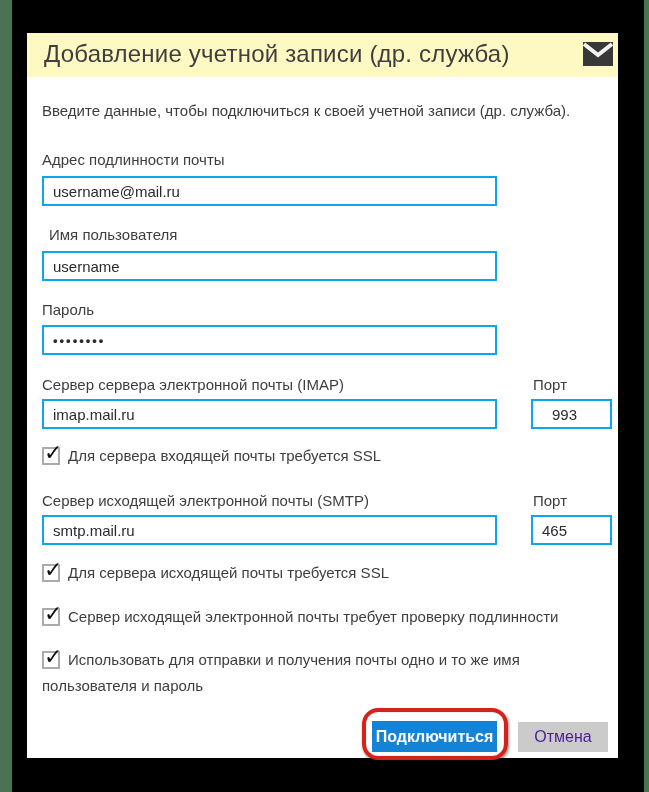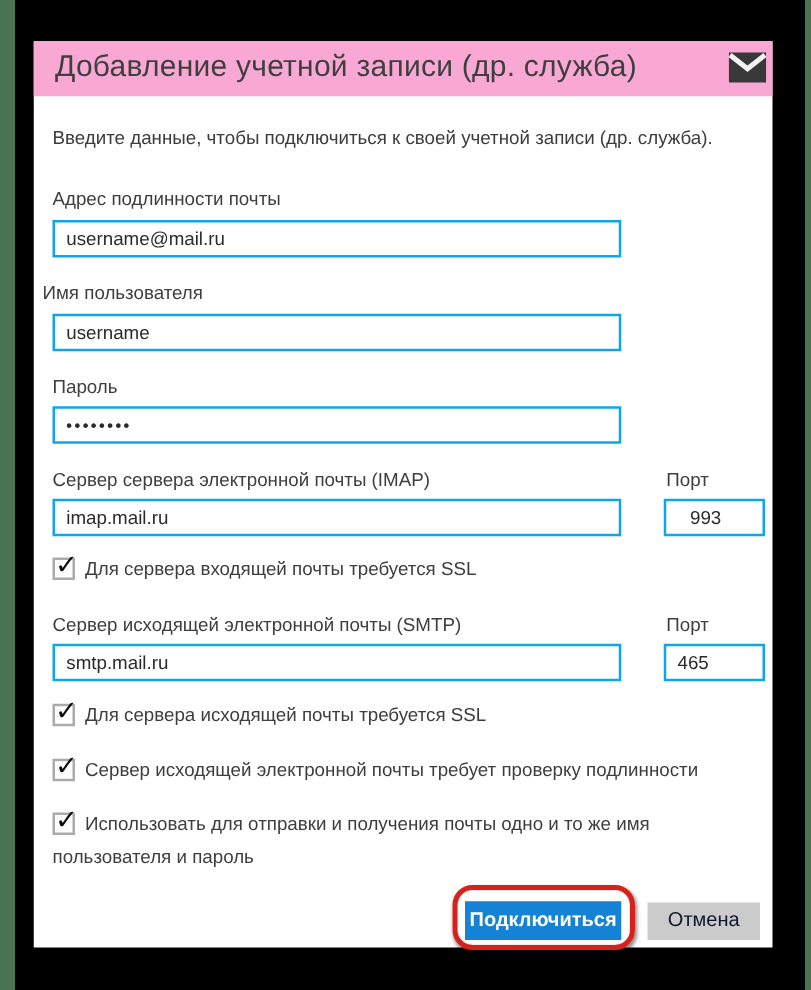--- a/index.html
+++ b/index.html
@@ -7,21 +7,21 @@
   body { font-family:"Liberation Sans","DejaVu Sans",sans-serif; background:#000; }
 
   .stage { position:relative; width:649px; height:792px; background:#000; overflow:hidden; }
 
   .edge { position:absolute; top:0; bottom:0; background:#4b7252; }
   .edge-left  { left:0; width:12px; }
   .edge-right { right:0; width:5px; }
 
   .panel { position:absolute; left:27px; top:33px; width:591px; height:725px; background:#ffffff; }
 
-  .hdr { position:absolute; left:0; top:0; width:591px; height:44px; background:#f9a8d4; }
+  .hdr { position:absolute; left:0; top:0; width:591px; height:44px; background:#fef9c3; }
   .title { position:absolute; left:17px; top:7px; font-size:24px; font-weight:300;
            color:#3f3f3f; letter-spacing:0.2px; white-space:nowrap; }
   .mail-icon { position:absolute; left:556px; top:8px; width:30px; height:26px; }
 
   .intro { position:absolute; left:15px; top:69px; width:565px; font-size:15px; color:#3c3c3c; }
 
   .lbl { position:absolute; font-size:15px; color:#3e3e3e; white-space:nowrap; }
 
   .tin { position:absolute; height:30px; border:2px solid #0ea5e9; background:#fff;
          font-family:"Liberation Sans","DejaVu Sans",sans-serif;
@@ -31,21 +31,21 @@
   .tin.pwd  { font-size:13px; font-weight:bold; letter-spacing:2px; }
 
   .cbrow { position:absolute; left:15px; width:556px; font-size:15px; color:#3e3e3e; line-height:26px; }
   .cb { position:relative; display:inline-block; width:18px; height:18px; border:2px solid #ababab;
         background:#fff; vertical-align:-4px; margin-right:8px; }
   .cb .tick { position:absolute; left:0px; top:-9px; font-size:22px; font-weight:700; color:#0d0d0d; }
 
   .btn { position:absolute; border:none; font-family:"Liberation Sans","DejaVu Sans",sans-serif;
          font-size:16px; cursor:pointer; }
   .btn-connect { left:345px; top:688px; width:125px; height:31px; background:#1583d5; color:#ffffff; font-weight:600; }
-  .btn-cancel  { left:491px; top:689px; width:90px;  height:30px; background:#cbcbcb; color:#0f172a; }
+  .btn-cancel  { left:491px; top:689px; width:90px;  height:30px; background:#cbcbcb; color:#4c1d95; }
 
   .ring { position:absolute; left:362px; top:708px; width:146px; height:52px;
           border:4px solid #d5231b; border-radius:16px;
           box-shadow:1px 2px 3px rgba(0,0,0,0.45), inset 0 0 1px rgba(140,20,16,.6);
           pointer-events:none; }
 </style>
 </head>
 <body>
 
 <div class="stage">
@@ -60,21 +60,21 @@
         <rect x="0" y="1" width="30" height="24" fill="#383838"></rect>
         <polyline points="1,3 15,14 29,3" fill="none" stroke="#f2f2f2" stroke-width="4"></polyline>
       </svg>
     </div>
 
     <div class="intro">Введите данные, чтобы подключиться к своей учетной записи (др. служба).</div>
 
     <div class="lbl" style="left:15px; top:118px;">Адрес подлинности почты</div>
     <input class="tin main" style="top: 143px;" type="text" value="username@mail.ru">
 
-    <div class="lbl" style="left:7px; top:193px;">Имя пользователя</div>
+    <div class="lbl" style="left:22px; top:193px;">Имя пользователя</div>
     <input class="tin main" style="top: 218px;" type="text" value="username">
 
     <div class="lbl" style="left:15px; top:268px;">Пароль</div>
     <input class="tin main pwd" style="top: 292px;" type="text" value="••••••••">
 
     <div class="lbl" style="left:15px; top:343px;">Сервер сервера электронной почты (IMAP)</div>
     <div class="lbl" style="left:506px; top:343px;">Порт</div>
     <input class="tin main" style="top: 366px;" type="text" value="imap.mail.ru">
     <input class="tin port" style="top: 366px; padding-left: 19px;" type="text" value="993">
 

